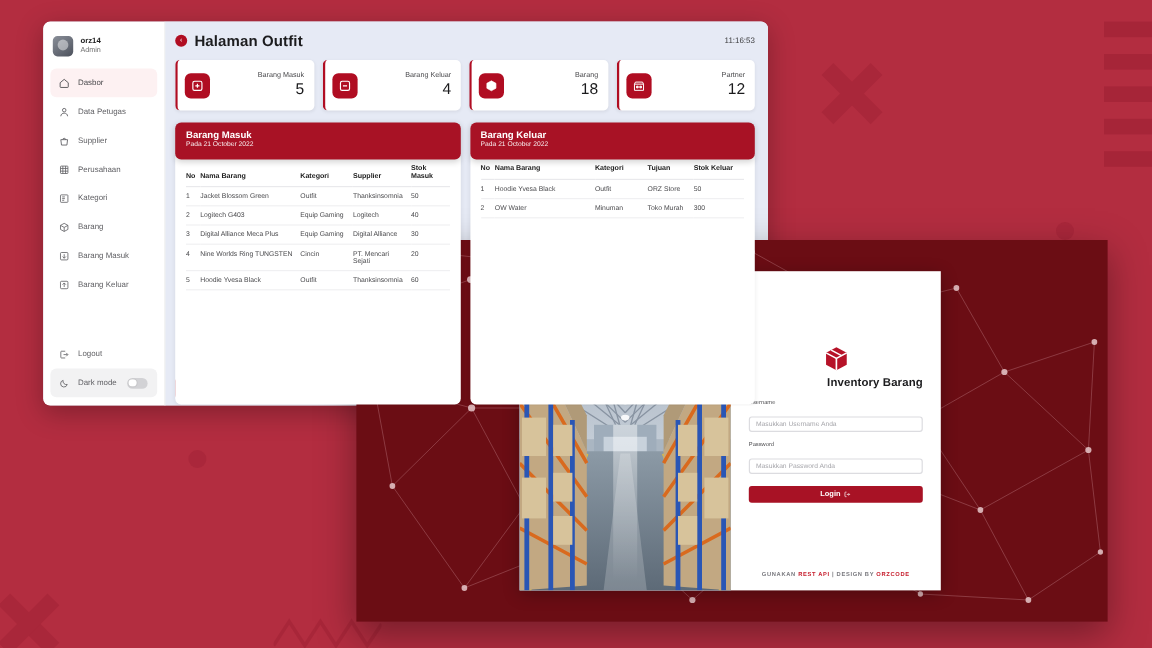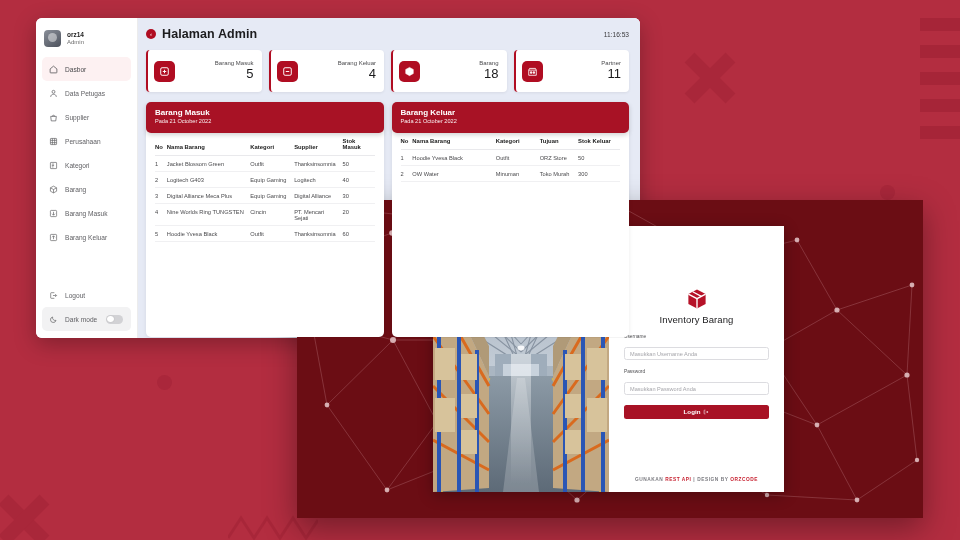--- a/index.html
+++ b/index.html
@@ -218,21 +218,21 @@
   }
   #warehouse-photo svg { position: absolute; inset: 0; width: 100%; height: 100%; }
 
   #login-form-side {
     flex: 1; position: relative;
     padding: 0 15px;
     display: flex; flex-direction: column;
   }
   #brand { text-align: center; margin-top: 62px; }
   #brand-icon { width: 22px; height: 22px; margin: 0 auto 4px auto; display: block; }
-  #brand-name { font-size: 9.5px; font-weight: normal; color: #1c1c1e; letter-spacing: .1px; }
+  #brand-name { font-size: 9.5px; font-weight: bold; color: #1c1c1e; letter-spacing: .1px; text-align: right; }
 
   .field-group { margin-top: 9px; }
   .field-label { font-size: 4.8px; color: #4f4f52; margin-bottom: 2.5px; display: block; }
   .field-input {
     width: 100%; height: 13px;
     border: 1px solid #dcdce0; border-radius: 2.5px;
     font-size: 5.6px; color: #232326;
     padding: 0 5px; background: #fff;
     font-family: "Liberation Sans", sans-serif;
   }
@@ -379,21 +379,21 @@
           <span id="dm-knob"></span>
         </span>
       </div>
     </div>
   </div>
 
   <div id="main">
 
     <div id="topbar">
       <div id="back-btn">‹</div>
-      <div id="page-title">Halaman Admin</div>
+      <div id="page-title">Halaman Outfit</div>
       <div id="clock">11:16:53</div>
     </div>
 
     <div id="stats">
       <div class="stat-card">
         <div class="stat-ico">
           <svg viewBox="0 0 16 16" fill="none" stroke="#fff" stroke-width="1.4">
               <rect x="2.5" y="2.5" width="11" height="11" rx="2"></rect>
               <path d="M8 5.5v5M5.5 8h5"></path>
             </svg>
@@ -429,21 +429,21 @@
       <div class="stat-card">
         <div class="stat-ico">
           <svg viewBox="0 0 16 16" fill="none" stroke="#fff" stroke-width="1.2">
               <path d="M2.5 6h11v7.5h-11z"></path>
               <path d="M2.5 6l1.2-2.5h8.6L13.5 6"></path>
               <path d="M5 8.5h2v2H5zM9 8.5h2v2H9z" fill="#fff"></path>
             </svg>
         </div>
         <div class="stat-txt">
           <div class="stat-label">Partner</div>
-          <div class="stat-value">11</div>
+          <div class="stat-value">12</div>
         </div>
       </div>
     </div>
 
     <div id="panels">
 
       <div class="panel">
         <div class="panel-head">
           <div class="panel-title">Barang Masuk</div>
           <div class="panel-sub">Pada 21 October 2022</div>

